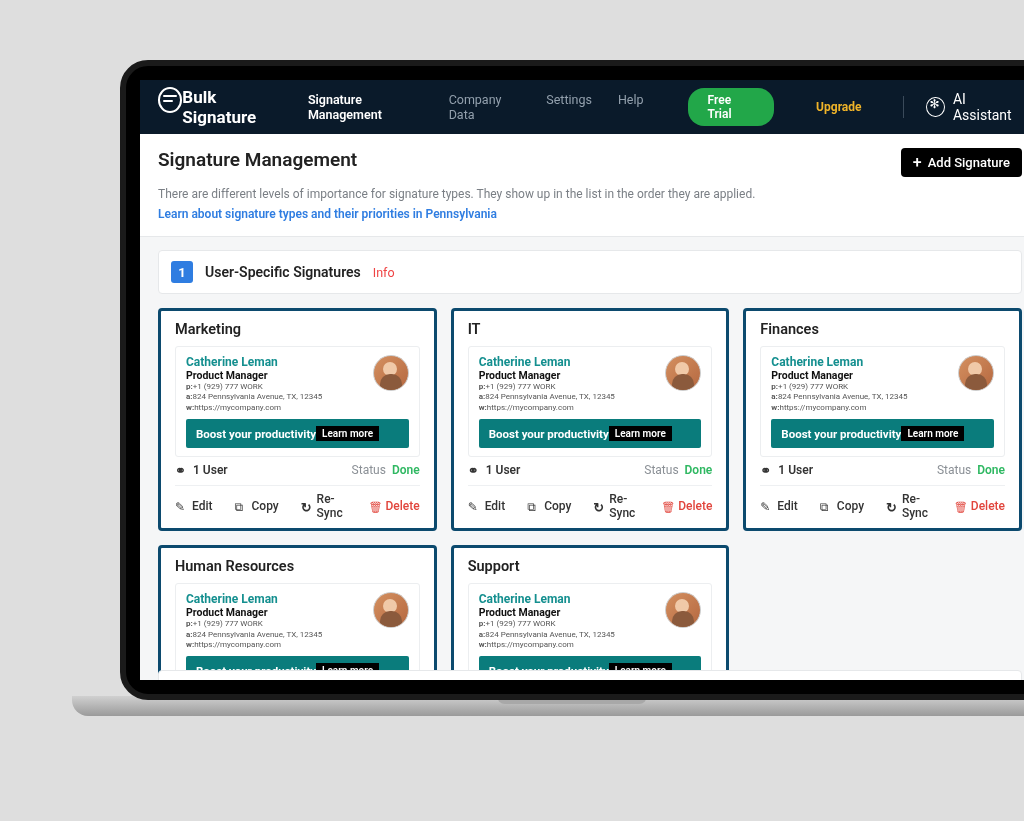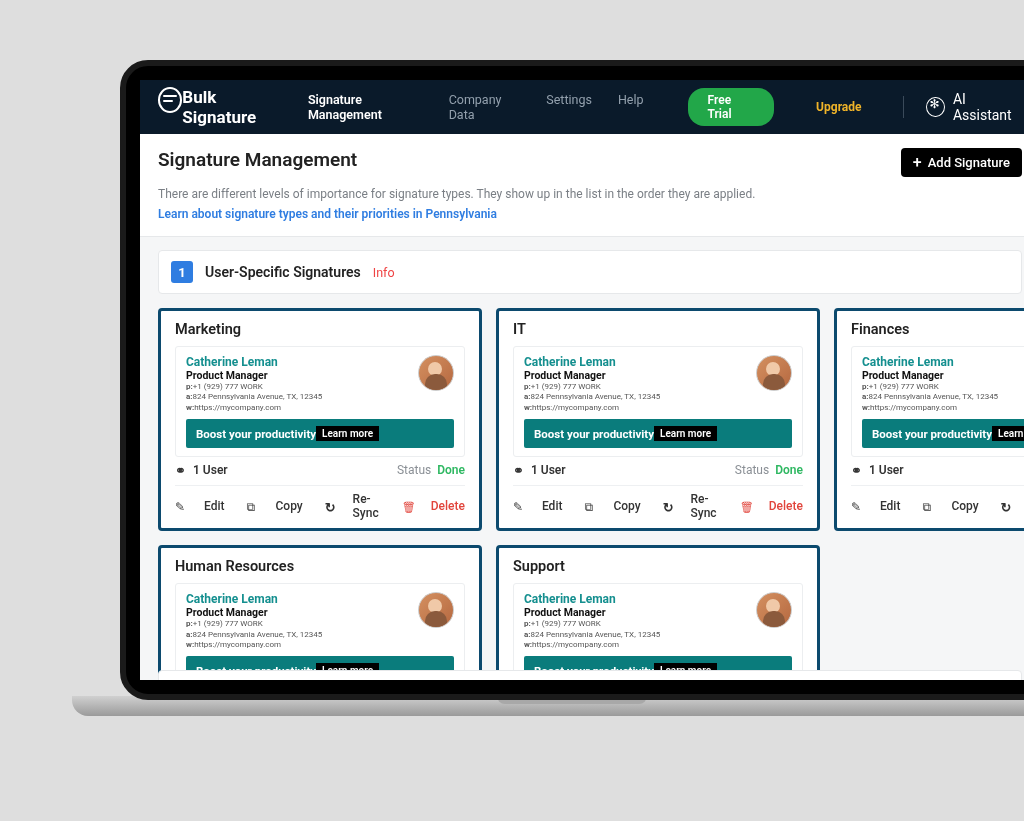--- a/index.html
+++ b/index.html
@@ -53,21 +53,21 @@
   .pv-line{font-size:8px;color:#555;line-height:1.3}
   .avatar{width:34px;height:34px;border-radius:50%;background:linear-gradient(135deg,#d49060,#b56840);border:1px solid #ccc;position:relative;overflow:hidden}
   .avatar:before{content:"";position:absolute;left:9px;top:6px;width:14px;height:14px;background:#f0c9a8;border-radius:50%}
   .avatar:after{content:"";position:absolute;left:6px;top:18px;width:22px;height:18px;background:#8b5a3c;border-radius:10px 10px 0 0}
   .pv-banner{background:#0a7c7c;color:#fff;font-weight:700;font-size:11.5px;padding:7px 10px;margin-top:6px;display:flex;align-items:center;justify-content:flex-start;border-radius:2px}
   .learn-pill{background:#000;color:#fff;font-size:10px;font-weight:600;padding:2px 6px;border-radius:0}
   .card-row{display:flex;align-items:center;justify-content:space-between;font-size:12px;color:#5a5f65;padding:4px 0}
   .card-row .lbl{display:flex;align-items:center;gap:6px;font-weight:600;color:#333}
   .done{color:#2fb862;font-weight:600}
   .actions{display:flex;align-items:center;gap:22px;font-size:12px;color:#333;padding:6px 0 0;border-top:1px solid #eef0f2;margin-top:4px}
-  .act{display:flex;align-items:center;gap:17px;cursor:pointer;font-weight:500}
+  .act{display:flex;align-items:center;gap:5px;cursor:pointer;font-weight:500}
   .act.del{color:#e1453c;margin-left:auto}
   .icn{width:12px;height:12px;display:inline-block;position:relative}
   .i-users:before{content:"⚭";font-size:13px;line-height:12px}
   .i-edit:before{content:"✎";font-size:12px}
   .i-copy:before{content:"⧉";font-size:12px}
   .i-sync:before{content:"↻";font-size:13px;font-weight:700}
   .i-trash:before{content:"🗑";font-size:11px}
   .status-lbl{color:#8b9096}
 </style>
 </head>

